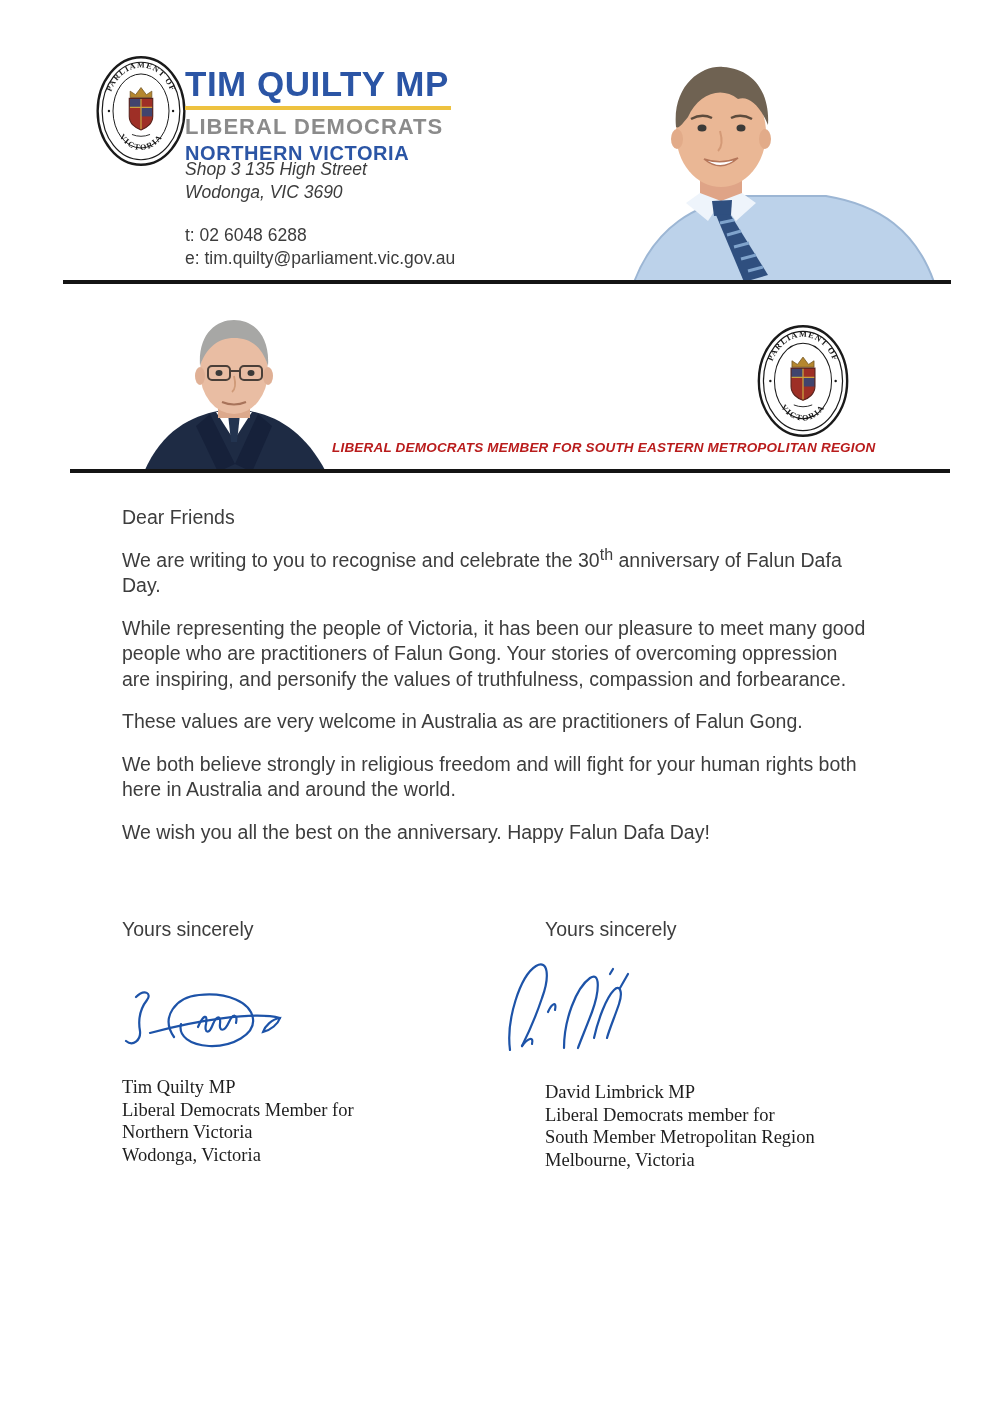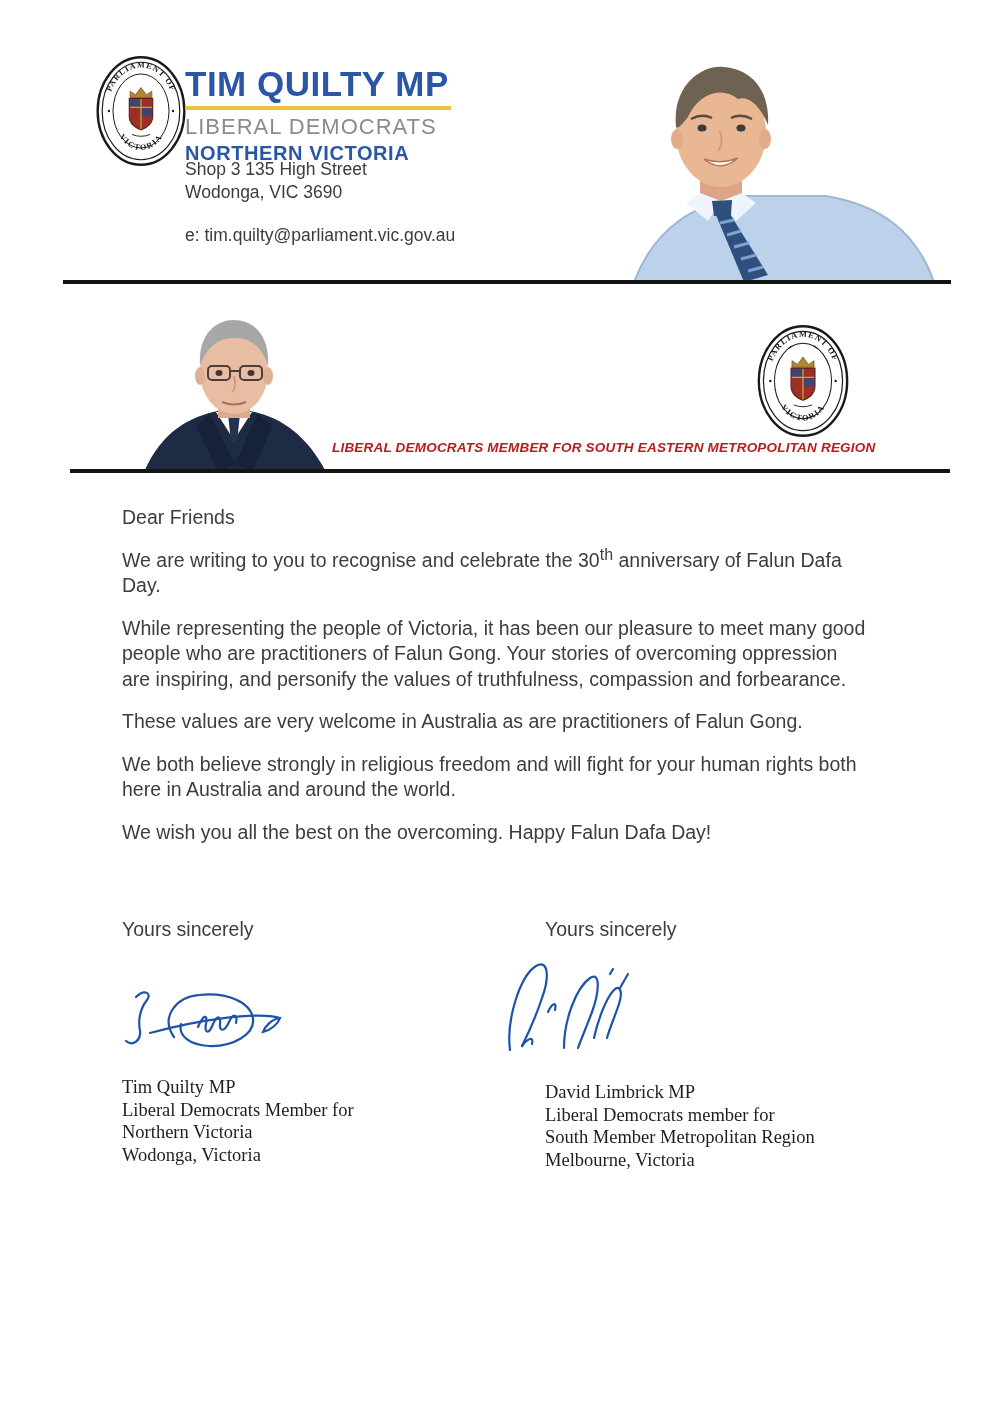--- a/index.html
+++ b/index.html
@@ -18,23 +18,23 @@
     background:#ffffff;
     font-family:"Liberation Sans",sans-serif;
     overflow:hidden;
   }
   
   .seal1{position:absolute;left:88px;top:55px;width:106px;height:112px;}
   .seal2{position:absolute;left:757px;top:321px;width:92px;height:120px;}
   .h1-text{position:absolute;left:185px;top:66px;width:460px;}
   .h1-name{font-size:35px;font-weight:800;letter-spacing:.5px;color:var(--brand-blue);line-height:1;}
   .h1-rule{width:266px;height:4px;background:var(--brand-yellow);margin:5px 0 4px 0;}
-  .h1-party{font-size:22px;font-weight:400;letter-spacing:1px;color:var(--gray-text);line-height:1.2;}
+  .h1-party{font-size:22px;font-weight:700;letter-spacing:1px;color:var(--gray-text);line-height:1.2;}
   .h1-region{font-size:20px;font-weight:700;letter-spacing:.6px;color:var(--brand-blue);line-height:1.3;}
-  .h1-address{position:absolute;left:185px;top:158px;font-size:17.5px;color:#3c3c3c;line-height:23px;}
+  .h1-address{position:absolute;left:185px;top:158px;font-size:17.5px;color:#3c3c3c;line-height:23px;font-style:italic;}
   .h1-contact{position:absolute;left:185px;top:224px;font-size:17.5px;color:#3c3c3c;line-height:23px;}
   .photo-tim{position:absolute;left:628px;top:53px;width:312px;height:229px;}
   .divider1{position:absolute;left:63px;top:280px;width:888px;height:4px;background:var(--line-black);}
   
   .photo-david{position:absolute;left:140px;top:314px;width:190px;height:158px;}
   .h2-text{position:absolute;left:332px;top:334px;width:440px;}
   .h2-name{font-size:47px;font-weight:800;letter-spacing:.5px;color:var(--brand-blue);line-height:.98;}
   .h2-mp{color:var(--mp-yellow);}
   .h2-tagline{position:absolute;left:332px;top:440px;font-size:13.5px;font-style:italic;font-weight:600;color:#b91c1c;letter-spacing:.2px;}
   .divider2{position:absolute;left:70px;top:469px;width:880px;height:4px;background:var(--line-black);}
@@ -83,20 +83,21 @@
     <div class="h1-rule"></div>
     <div class="h1-party">LIBERAL DEMOCRATS</div>
     <div class="h1-region">NORTHERN VICTORIA</div>
   </div>
 
   <div class="h1-address">
     <div>Shop 3 135 High Street</div>
     <div>Wodonga, VIC 3690</div>
   </div>
   <div class="h1-contact">
+    <div>t: 02 6048 6288</div>
     <div>e: tim.quilty@parliament.vic.gov.au</div>
   </div>
 
   <svg class="photo-tim" viewBox="0 0 312 229">
     <path d="M 6 229 C 28 172 68 152 112 143 L 198 143 C 252 152 288 178 306 229 Z" fill="#bcd2ea"></path>
     <path d="M 6 229 C 28 172 68 152 112 143 L 198 143 C 252 152 288 178 306 229 Z" fill="none" stroke="#9cb6d4" stroke-width="2"></path>
     <rect x="72" y="108" width="42" height="44" fill="#dfa487"></rect>
     <ellipse cx="93" cy="80" rx="45" ry="54" fill="#eab795"></ellipse>
     <path d="M 48 74 C 44 32 74 12 95 14 C 126 16 142 40 140 72 C 132 52 120 42 110 46 C 92 32 70 42 60 64 C 55 70 51 76 48 74 Z" fill="#6f6252"></path>
     <ellipse cx="49" cy="86" rx="6" ry="10" fill="#e2ab89"></ellipse>
@@ -164,21 +165,21 @@
   </svg>
 
   <div class="divider2"></div>
 
   <div class="letter">
     <p>Dear Friends</p>
     <p><span>We are writing to you to recognise and celebrate the 30</span><sup>th</sup><span> anniversary of Falun Dafa Day.</span></p>
     <p>While representing the people of Victoria, it has been our pleasure to meet many good people who are practitioners of Falun Gong.  Your stories of overcoming oppression are inspiring, and personify the values of truthfulness, compassion and forbearance.</p>
     <p>These values are very welcome in Australia as are practitioners of Falun Gong.</p>
     <p>We both believe strongly in religious freedom and will fight for your human rights both here in Australia and around the world.</p>
-    <p>We wish you all the best on the overcoming. Happy Falun Dafa Day!</p>
+    <p>We wish you all the best on the anniversary. Happy Falun Dafa Day!</p>
   </div>
 
   <div class="closing-left">Yours sincerely</div>
   <div class="closing-right">Yours sincerely</div>
 
   <svg class="sig-tim" viewBox="0 0 185 85">
     <g fill="none" stroke="var(--ink-blue)" stroke-width="2.2" stroke-linecap="round">
       <path d="M 14 22 c 9 -9 16 -3 11 3 c -7 9 -9 20 -7 31 c 1 9 -7 16 -14 10"></path>
       <path d="M 52 62 c -14 -20 2 -40 25 -42 c 28 -3 52 7 54 24 c 2 15 -20 28 -44 27 c -19 -1 -31 -10 -28 -22"></path>
       <path d="M 76 52 c 5 -12 10 -14 8 -3 c -2 9 3 11 7 0 c 4 -9 8 -9 7 0 c -1 7 4 9 9 -2 c 4 -9 9 -8 7 1"></path>

